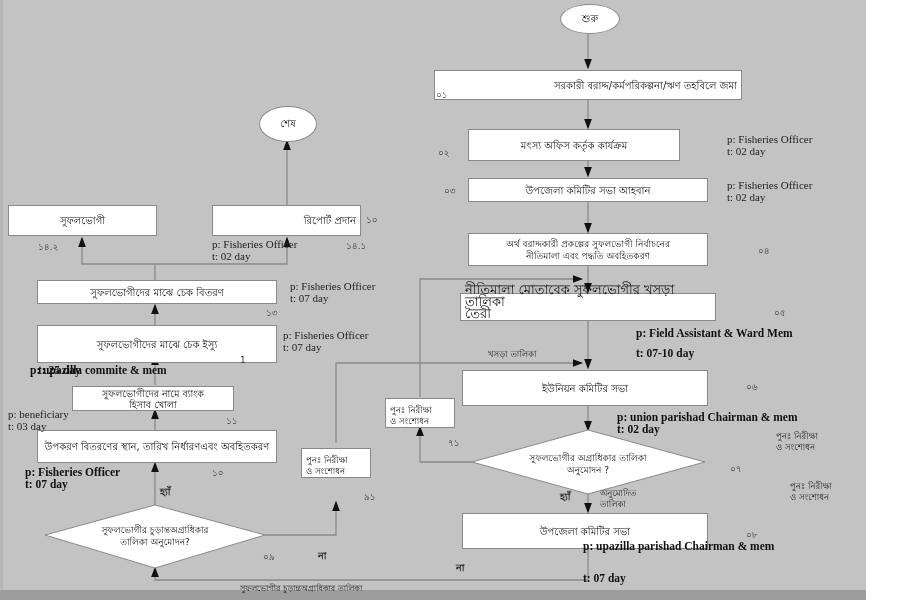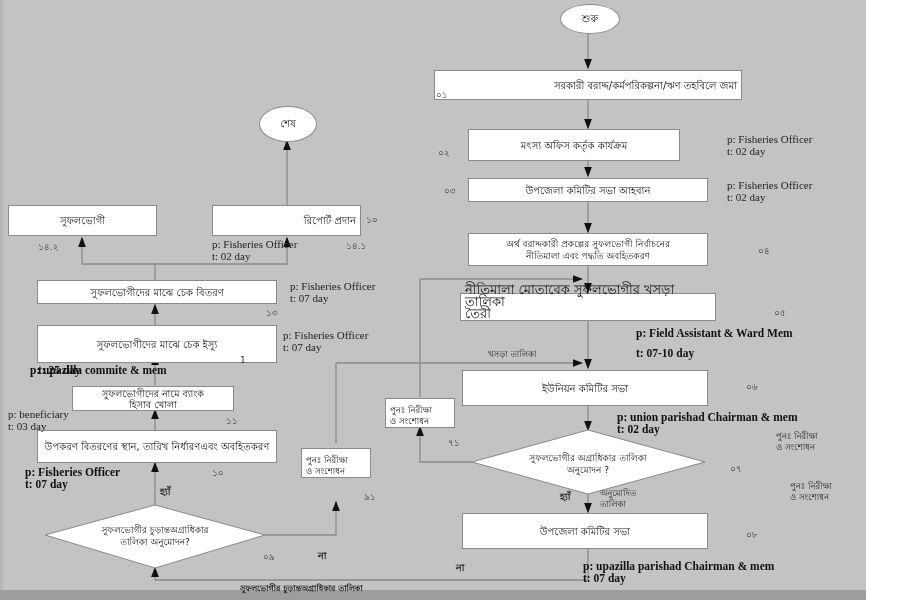--- a/index.html
+++ b/index.html
@@ -120,21 +120,21 @@
   <div>পুনঃ নিরীক্ষা</div>
   <div>ও সংশোধন</div>
 </div>
 <div class="lbl" style="left:790px;top:481px;">
   <div>পুনঃ নিরীক্ষা</div>
   <div>ও সংশোধন</div>
 </div>
 
 <div class="box" style="left:462px;top:513px;width:246px;height:36px;">উপজেলা কমিটির সভা</div>
 <div class="num" style="left:746px;top:528px;">০৮</div>
-<div class="note bold" style="left:583px;top:560px;text-align:center;">p: upazilla parishad Chairman &amp; mem</div>
+<div class="note bold" style="left:583px;top:540px;text-align:center;">p: upazilla parishad Chairman &amp; mem</div>
 <div class="note bold" style="left:583px;top:572px;">t: 07 day</div>
 <div class="lbl bold" style="left:456px;top:562px;">না</div>
 
 <div class="box left" style="left:385px;top:398px;width:70px;height:30px;flex-direction:column;align-items:flex-start;font-size:8.5px;line-height:11px;">
   <span>পুনঃ নিরীক্ষা</span>
   <span>ও সংশোধন</span>
 </div>
 <div class="num" style="left:448px;top:436px;">৭১</div>
 
 <div class="box left" style="left:301px;top:448px;width:70px;height:30px;flex-direction:column;align-items:flex-start;font-size:8.5px;line-height:11px;">
@@ -143,21 +143,21 @@
 </div>
 <div class="num" style="left:364px;top:490px;">৯১</div>
 
 <div class="diamond-text" style="left:70px;top:524px;width:170px;">
   <div>সুফলভোগীর চুড়ান্তঅগ্রাধিকার</div>
   <div>তালিকা অনুমোদন?</div>
 </div>
 <div class="num" style="left:263px;top:550px;">০৯</div>
 <div class="lbl bold" style="left:318px;top:550px;">না</div>
 <div class="lbl bold" style="left:160px;top:486px;">হ্যাঁ</div>
-<div class="lbl" style="left:240px;top:583px;font-size:8px;font-weight:bold;">সুফলভোগীর চুড়ান্তঅগ্রাধিকার তালিকা</div>
+<div class="lbl" style="left:240px;top:583px;font-size:8px;">সুফলভোগীর চুড়ান্তঅগ্রাধিকার তালিকা</div>
 
 <div class="box" style="left:37px;top:430px;width:240px;height:33px;">
   <span>উপকরণ বিতরণের স্থান, তারিখ নির্ধারণ</span>
   <span>এবং অবহিতকরণ</span>
 </div>
 <div class="num" style="left:212px;top:466px;">১০</div>
 <div class="note bold" style="left:25px;top:466px;">p: Fisheries Officer</div>
 <div class="note bold" style="left:25px;top:478px;">t: 07 day</div>
 
 <div class="box" style="left:72px;top:386px;width:162px;height:25px;flex-direction:column;font-size:9.5px;line-height:11px;">

